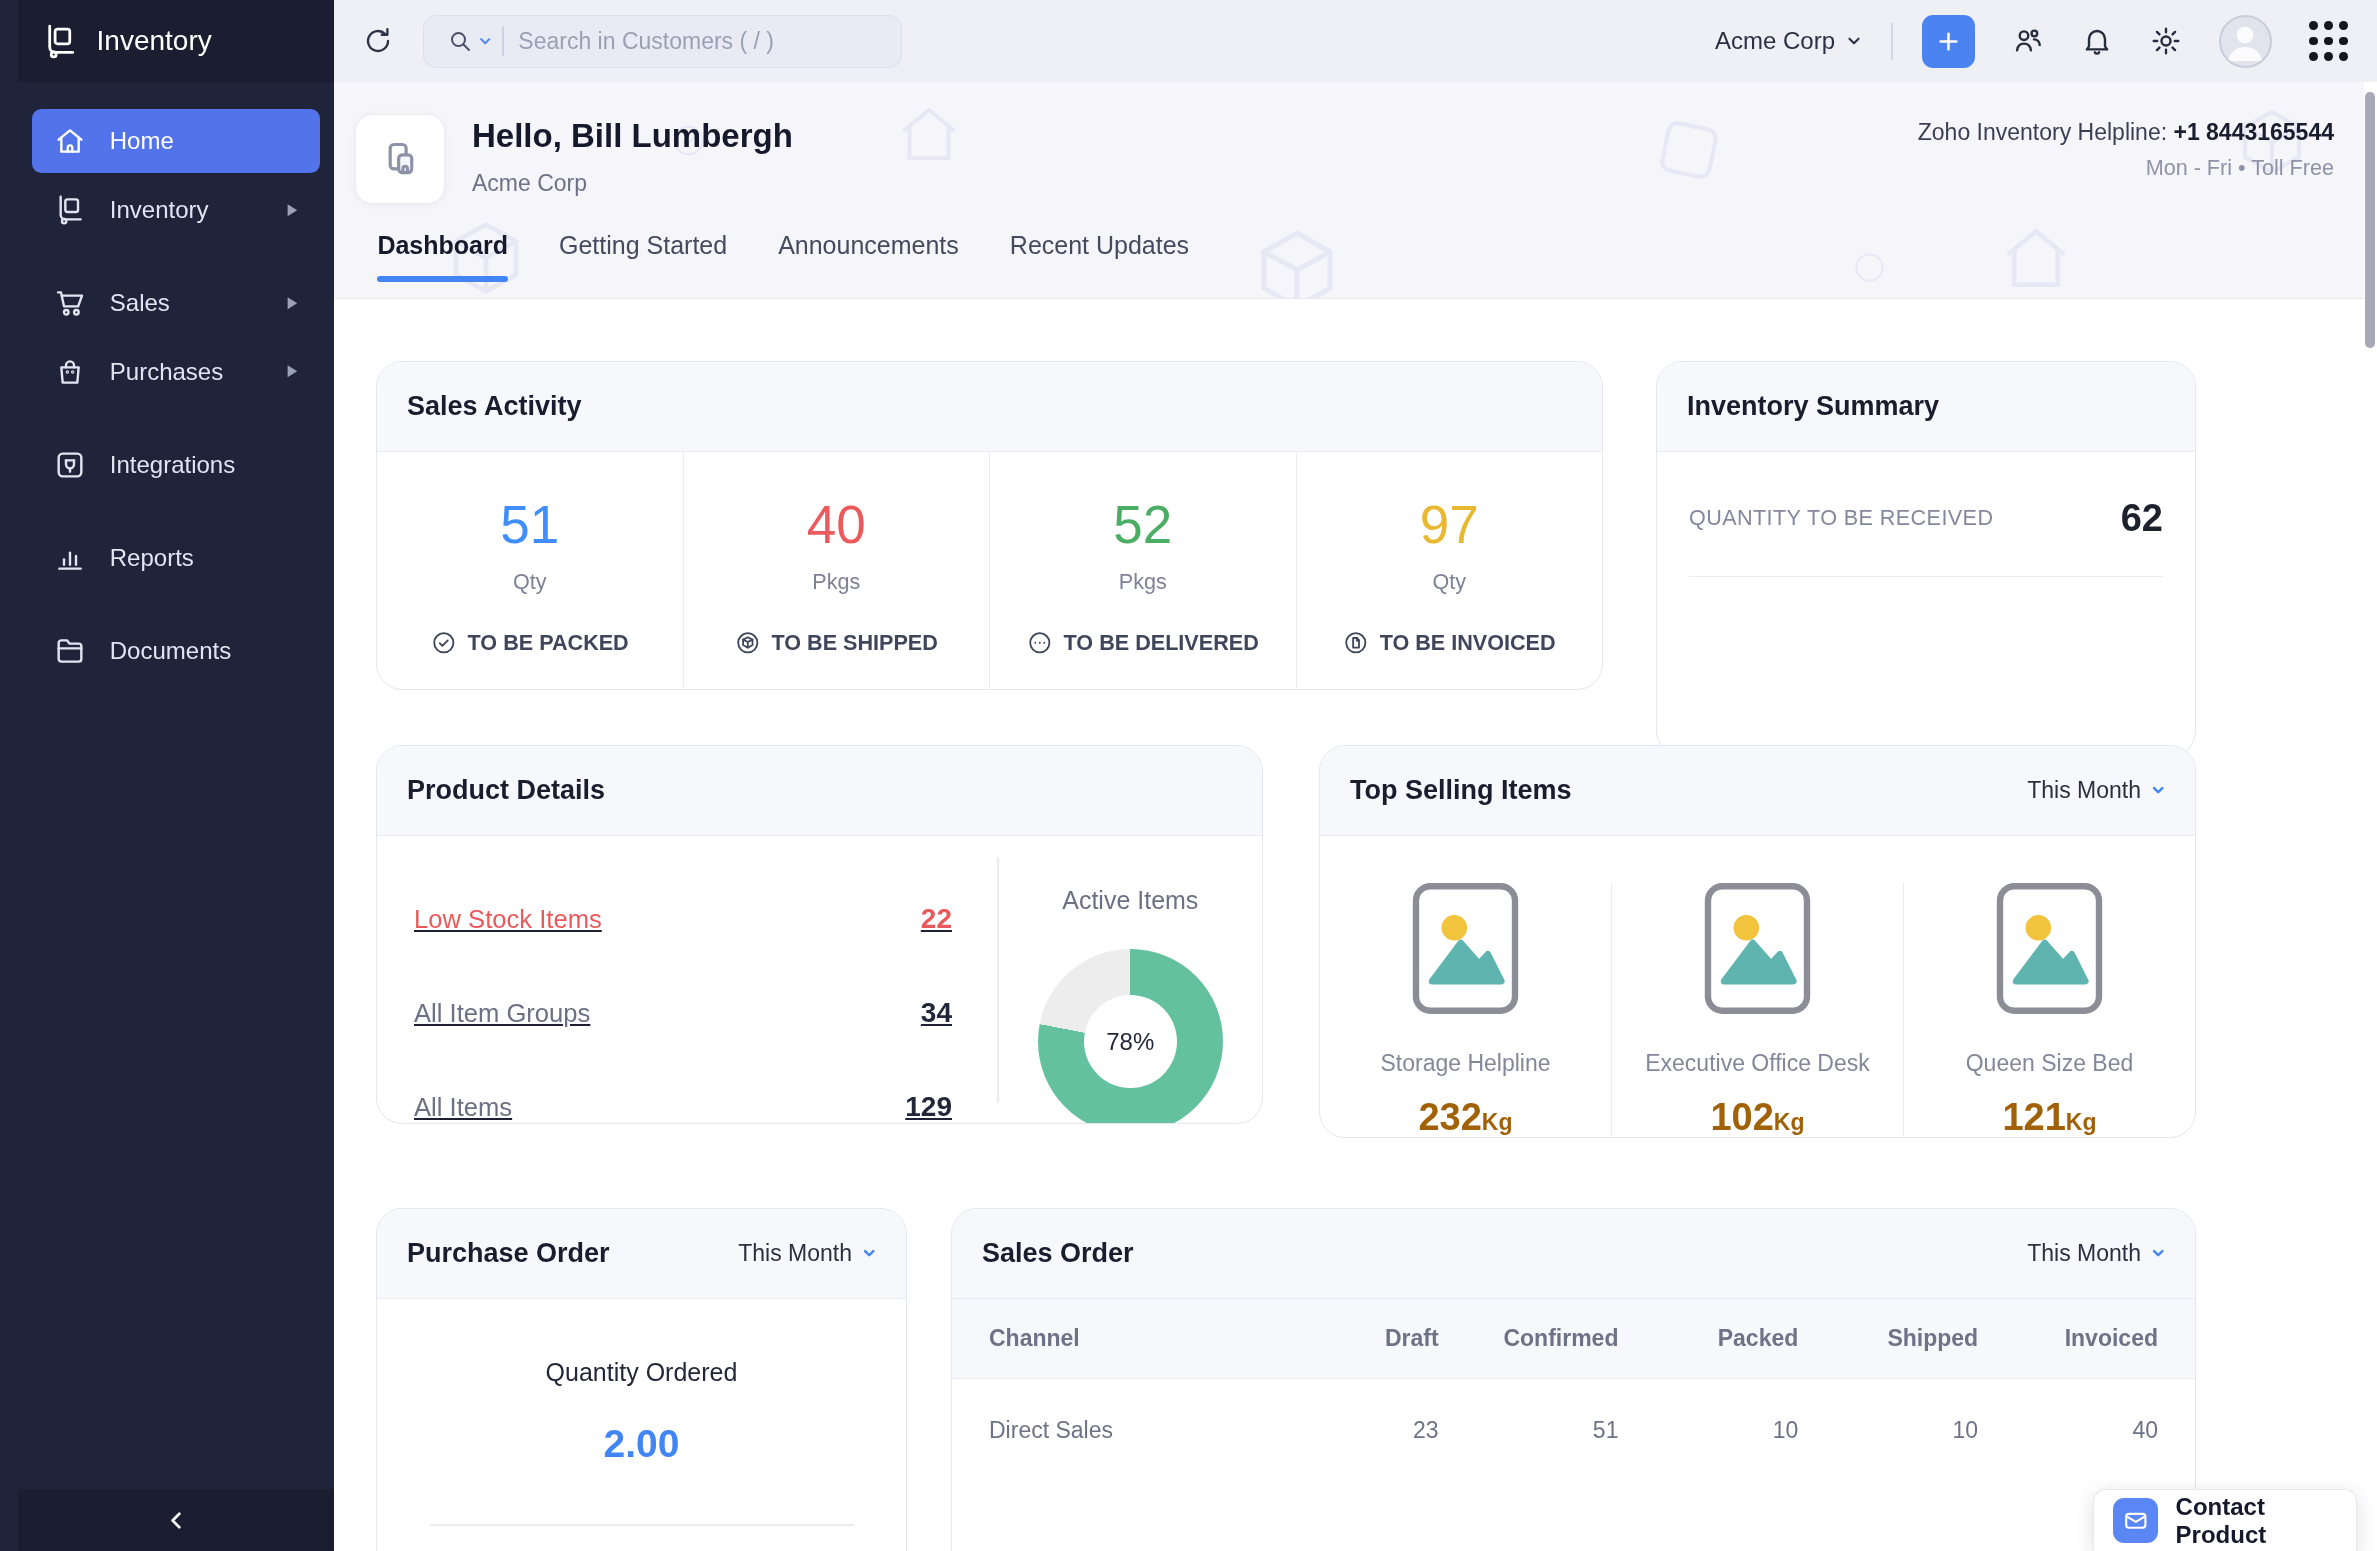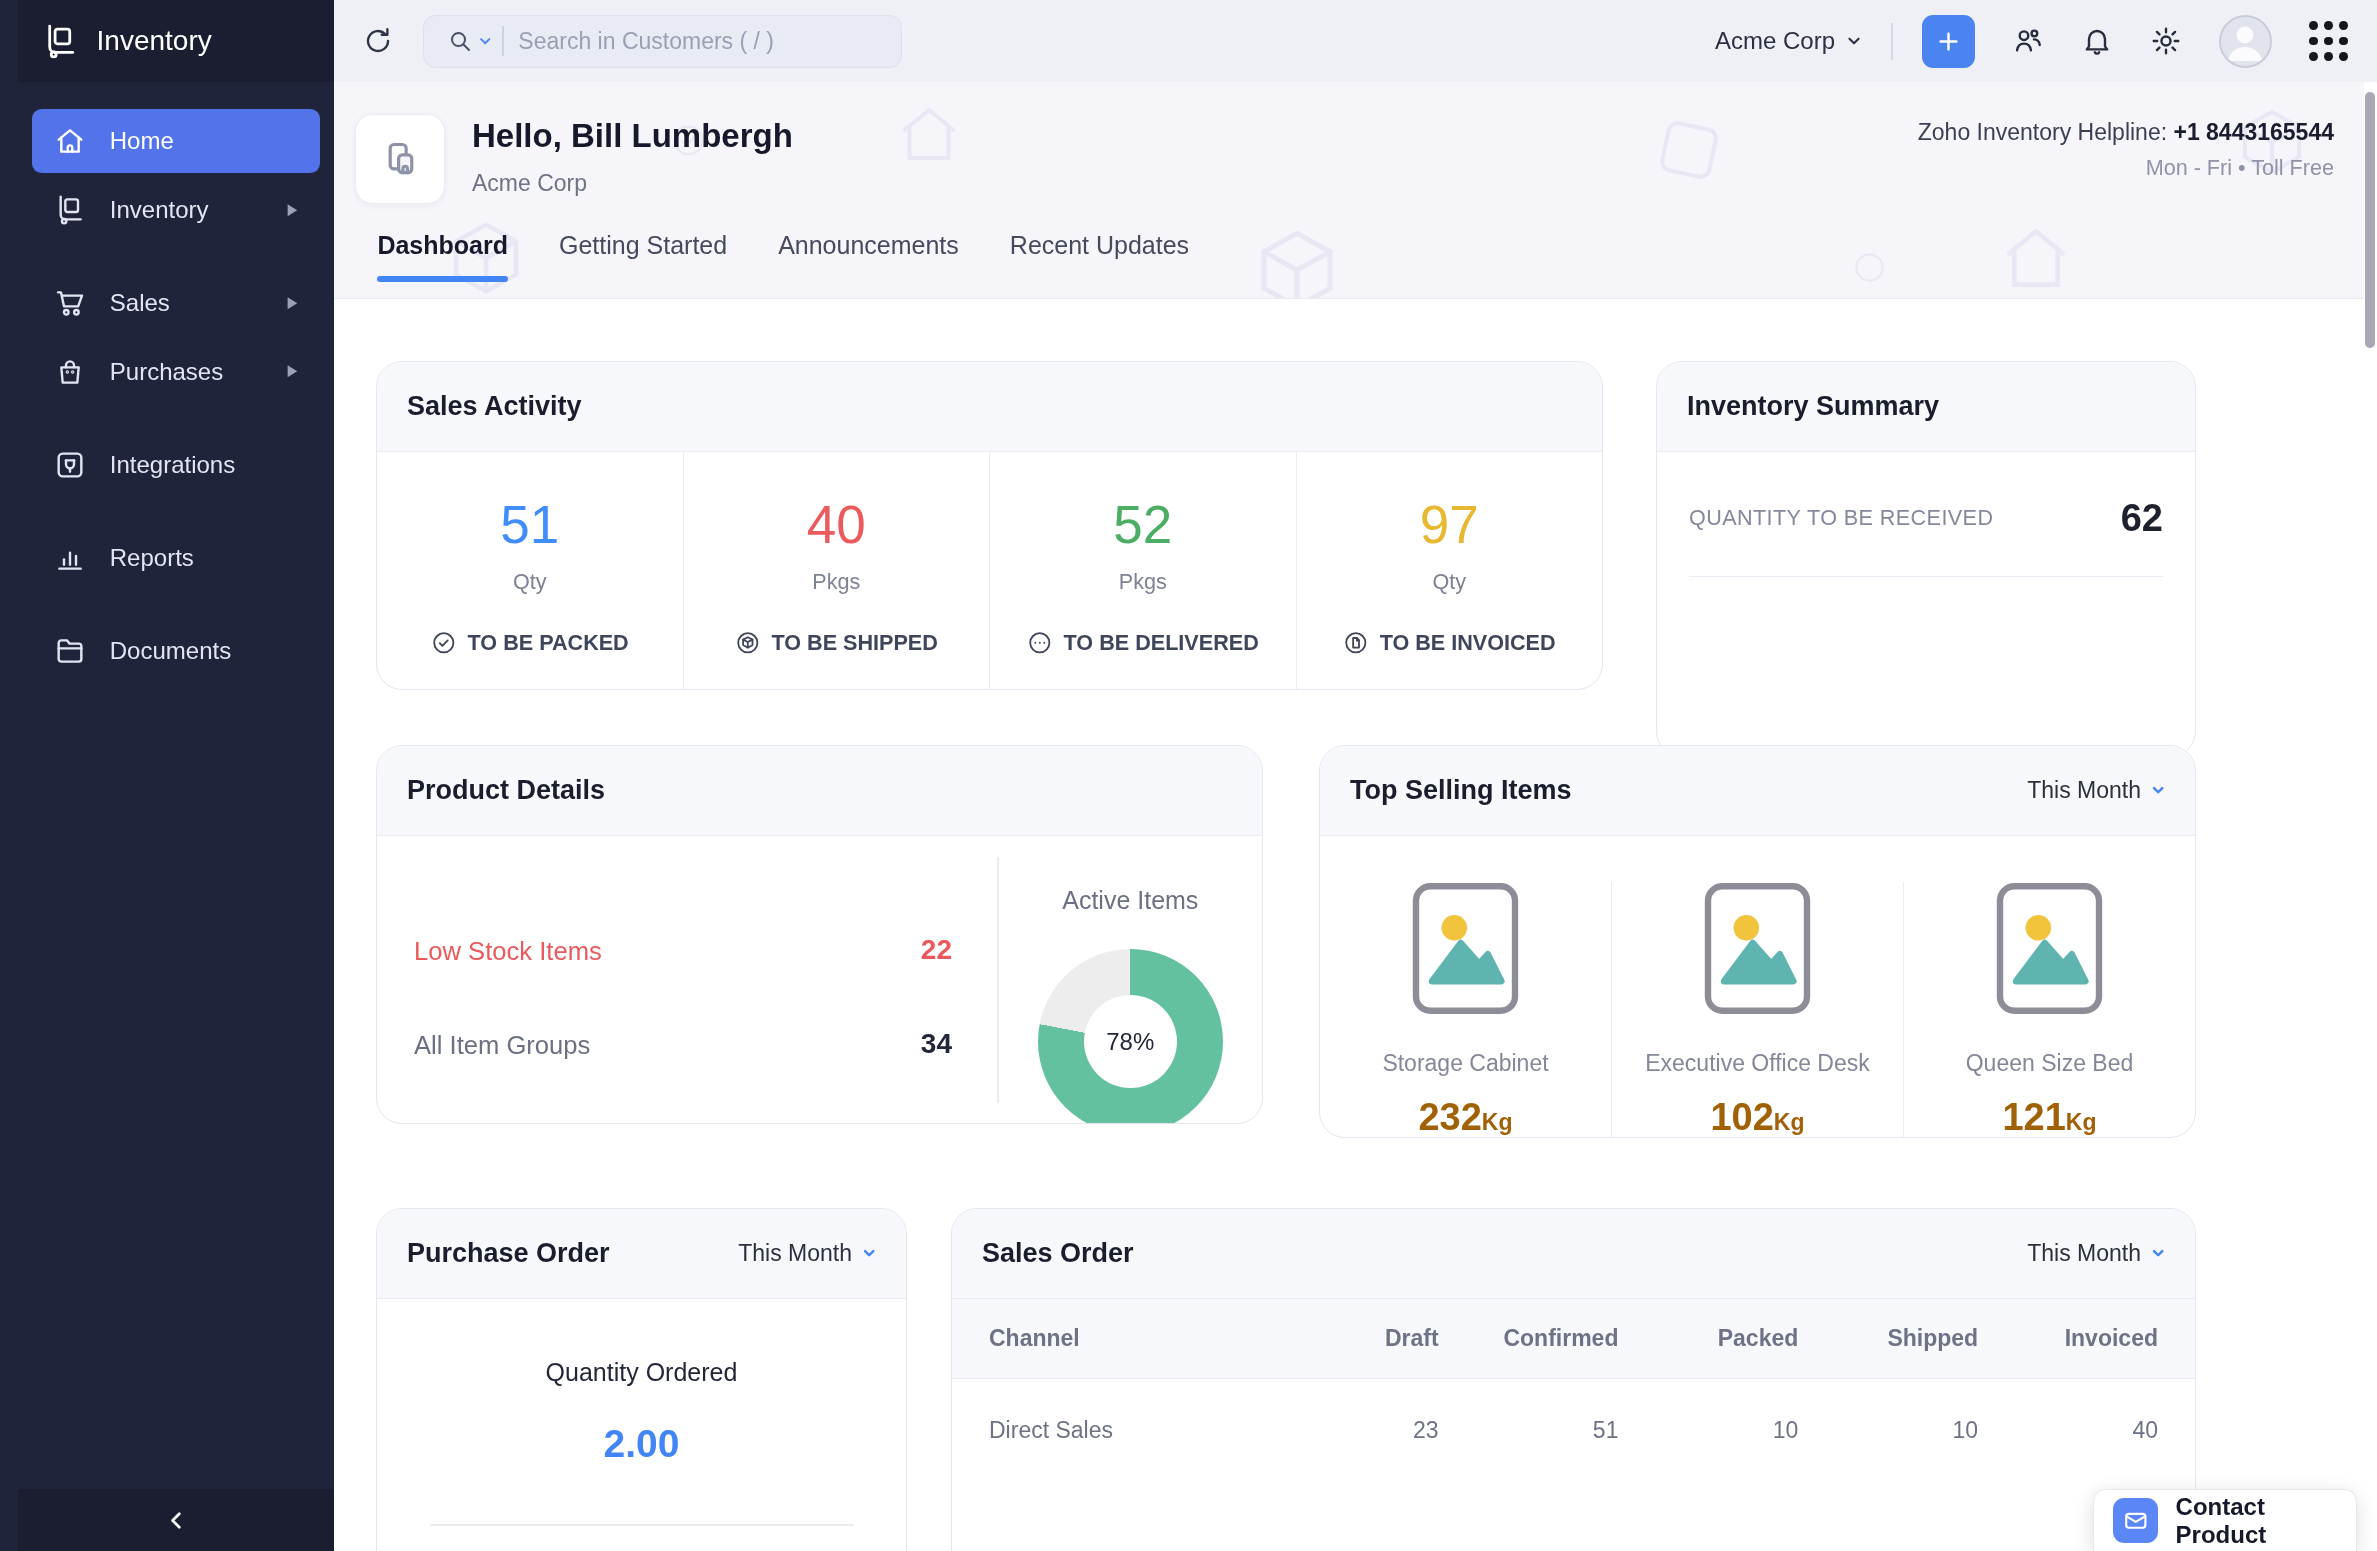--- a/index.html
+++ b/index.html
@@ -101,21 +101,21 @@
   
   .is-body { padding:8px 32px 0; }
   .is-row { display:flex; justify-content:space-between; align-items:center; height:117px; }
   .is-row:first-child { border-bottom:1.6px solid #ebecf3; }
   .is-label { font-size:21.6px; color:#84889c; letter-spacing:0.4px; }
   .is-val { font-size:38px; font-weight:700; color:#1d212e; }
 
   
   .pd-body { display:flex; height:288px; }
   .pd-left { width:620px; padding:36px 45px 0 37px; }
-  .pd-row { display:flex; justify-content:space-between; align-items:flex-end; height:94px; }
+  .pd-row { display:flex; justify-content:space-between; align-items:center; height:94px;text-decoration:underline; }
   .pd-label { font-size:25.6px; color:#6c7084; }
   .pd-val { font-size:28px; font-weight:700; color:#23273a; }
   .pd-row.alert .pd-label, .pd-row.alert .pd-val { color:#ea5a5c; }
   .pd-sep { width:1.6px; background:#ebecf3; margin:21px 0; }
   .pd-right { flex:1; text-align:center; padding-top:50px; }
   .ai-label { font-size:25px; color:#6c7084; }
   .donut { width:185px; height:185px; border-radius:50%; margin:34px auto 0; position:relative; }
   .donut-hole { position:absolute; inset:46px; background:#fff; border-radius:50%;
     display:flex; align-items:center; justify-content:center; font-size:24px; color:#23273a; }
 
@@ -546,21 +546,21 @@
           </svg>
       </span>
     </div>
     <div class="ts-body">
       <div class="ts-col">
         <svg width="107" height="133" viewBox="0 0 134 166">
           <rect x="5" y="5" width="124" height="156" rx="18" fill="#fff" stroke="#8d8d97" stroke-width="8"></rect>
           <circle cx="53" cy="57" r="16" fill="#f2c33d"></circle>
           <path d="M25 124 L61 76 L84 102 L95 90 L112 124 Z" fill="#5fb4b0" stroke="#5fb4b0" stroke-width="8" stroke-linejoin="round"></path>
         </svg>
-        <div class="ts-name">Storage Cabinet</div>
+        <div class="ts-name">Storage Helpline</div>
         <div class="ts-weight">
           <span>232</span><span class="kg">Kg</span>
         </div>
       </div>
       <div class="ts-col">
         <svg width="107" height="133" viewBox="0 0 134 166">
           <rect x="5" y="5" width="124" height="156" rx="18" fill="#fff" stroke="#8d8d97" stroke-width="8"></rect>
           <circle cx="53" cy="57" r="16" fill="#f2c33d"></circle>
           <path d="M25 124 L61 76 L84 102 L95 90 L112 124 Z" fill="#5fb4b0" stroke="#5fb4b0" stroke-width="8" stroke-linejoin="round"></path>
         </svg>

